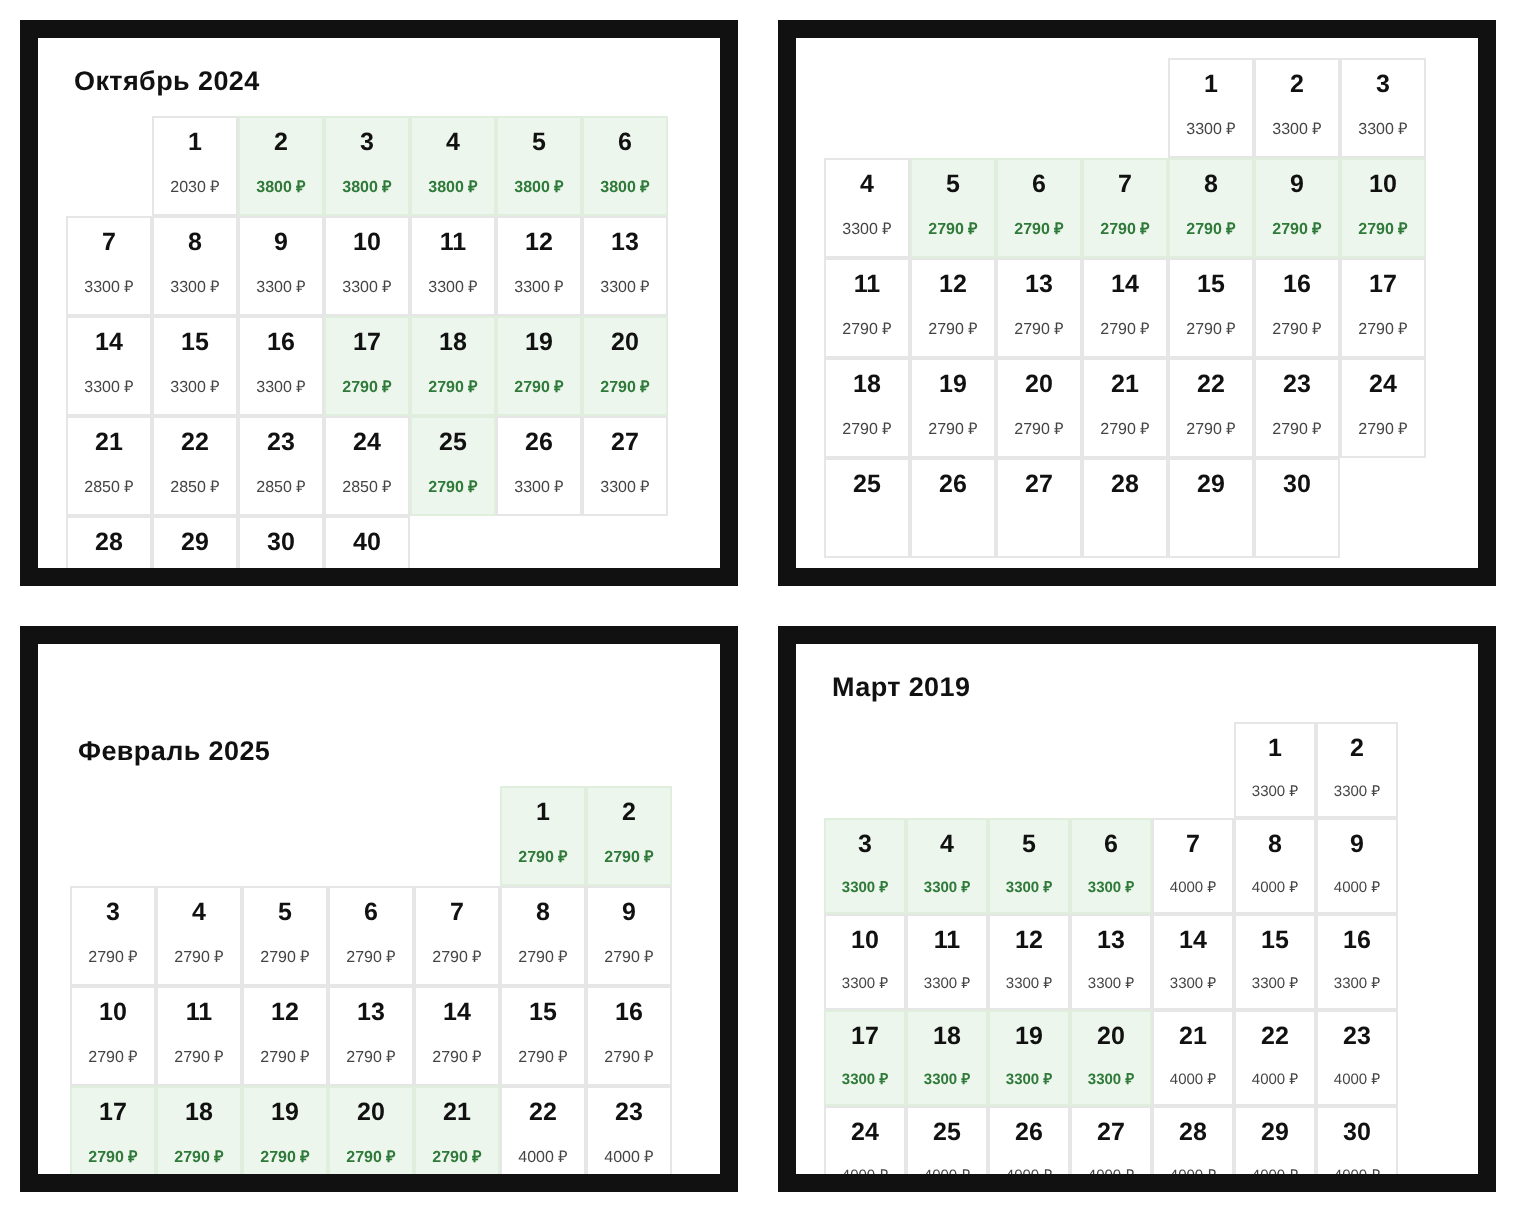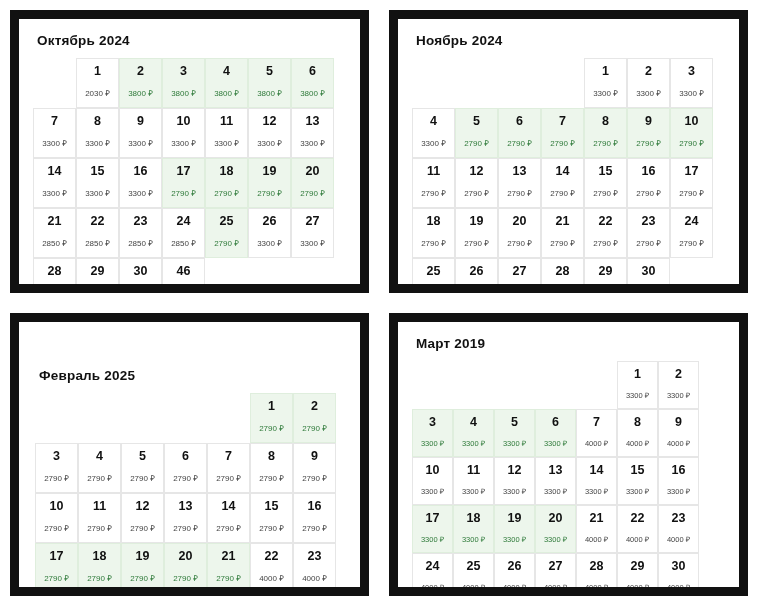--- a/index.html
+++ b/index.html
@@ -91,20 +91,21 @@
     line-height: 10px;
     margin-top: 10px;
     white-space: nowrap;
   }
   .cell.green {
     background: #edf6ec;
     border-color: #dfeedd;
   }
   .cell.green .price {
     color: #2f7a3a;
+    font-weight: bold;
   }
   .cell.grey .price {
     color: #444444;
   }
   
   .p-feb .inner { padding-left: 16px; margin-top: 32px; }
   .p-mar table.cal td, .p-mar .cell { width: 41px; }
   .p-mar .cell { height: 48px; }
   .p-mar .cell .price { font-size: 7.5px; margin-top: 9px; }
 </style>
@@ -302,21 +303,21 @@
                     <div class="daynum">29</div>
                   </div>
                 </td>
                 <td>
                   <div class="cell grey">
                     <div class="daynum">30</div>
                   </div>
                 </td>
                 <td>
                   <div class="cell grey">
-                    <div class="daynum">46</div>
+                    <div class="daynum">40</div>
                   </div>
                 </td>
                 <td>
                   <div class="cell empty"></div>
                 </td>
                 <td>
                   <div class="cell empty"></div>
                 </td>
                 <td>
                   <div class="cell empty"></div>
@@ -324,21 +325,20 @@
               </tr>
             </tbody>
           </table>
       </div>
     </div>
   </div>
 
   <div class="panel">
     <div class="frame">
       <div class="inner">
-        <div class="month-title">Ноябрь 2024</div>
         <table class="cal">
             <tbody>
               <tr>
                 <td>
                   <div class="cell empty"></div>
                 </td>
                 <td>
                   <div class="cell empty"></div>
                 </td>
                 <td>

